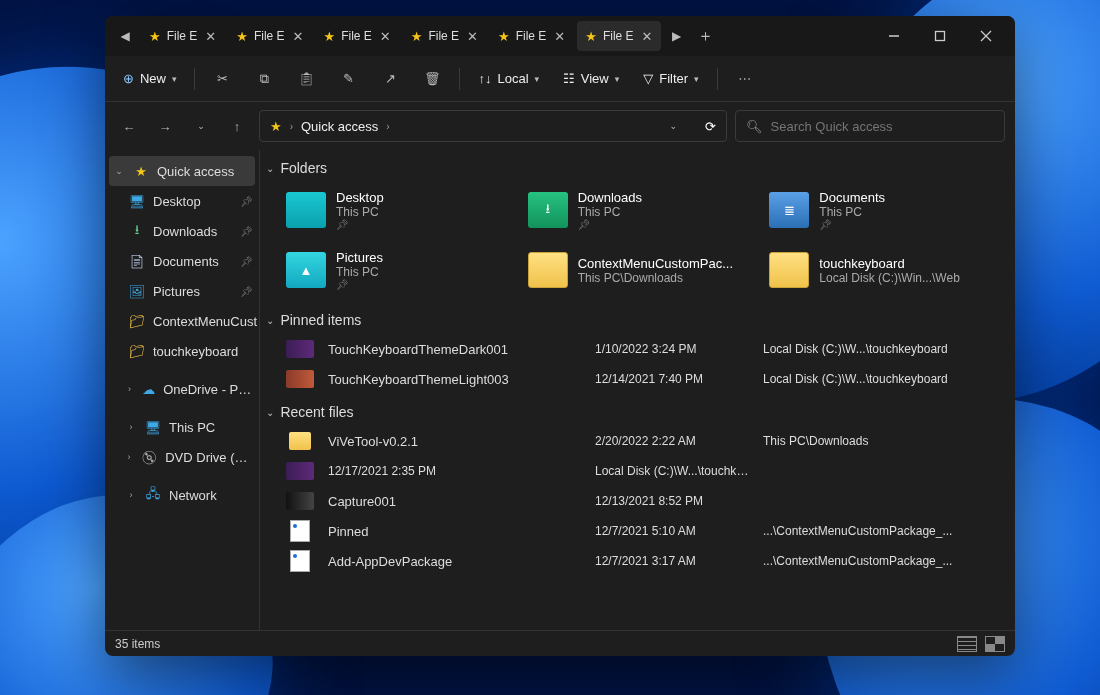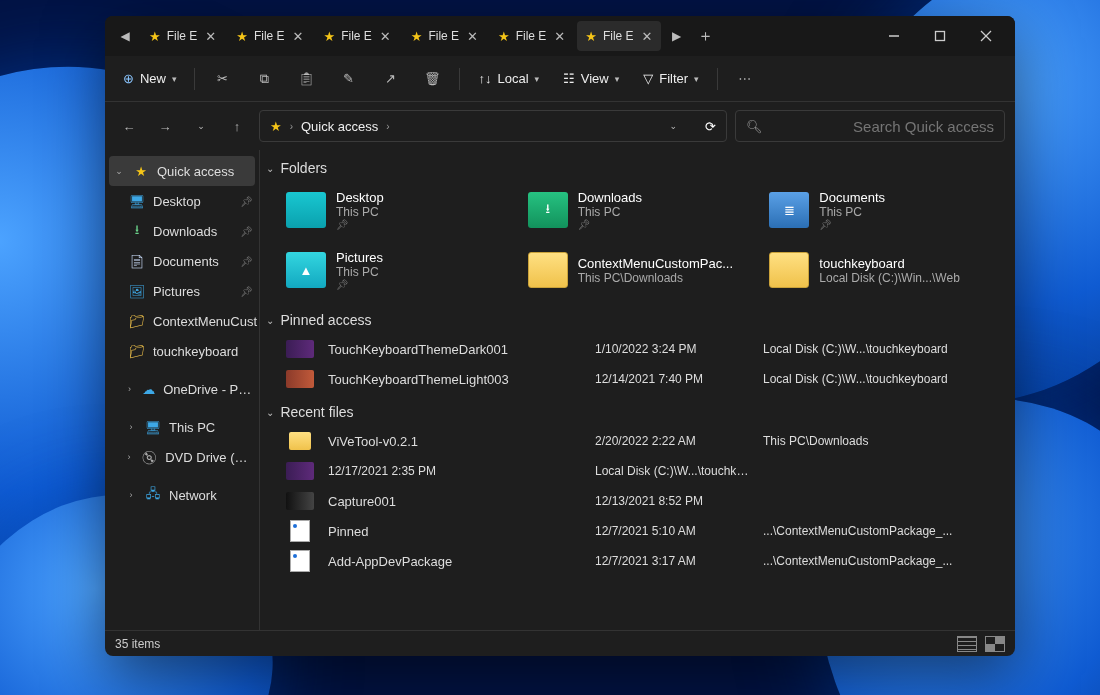--- a/index.html
+++ b/index.html
@@ -25,21 +25,21 @@
 .chev { font-size:9px; color:#bbb; }
 
 .navrow { display:flex; align-items:center; gap:8px; padding:8px 10px; }
 .navbtn { width:28px; height:28px; display:flex; align-items:center; justify-content:center; color:#bbb; border-radius:4px; }
 .addr { flex:1; display:flex; align-items:center; height:32px; border:1px solid #3a3a3a; border-radius:4px; padding:0 10px; gap:8px; }
 .addr .star { color:#f5c518; }
 .addr .crumb { color:#eee; }
 .addr .sepc { color:#999; font-size:10px; }
 .addr .spacer { flex:1; }
 .search { width:270px; height:32px; border:1px solid #3a3a3a; border-radius:4px; display:flex; align-items:center; padding:0 10px; gap:8px; color:#999; }
-.search input { background:transparent; border:none; outline:none; color:#fde047; font-size:15px; width:100%;text-align:right; }
+.search input { background:transparent; border:none; outline:none; color:#fde047; font-size:13px; width:100%; }
 
 .split { display:flex; flex:1; min-height:0; }
 .sidebar { width:155px; border-right:1px solid #333; overflow:hidden; padding-top:6px; }
 .srow { display:flex; align-items:center; gap:8px; height:30px; padding:0 6px 0 8px; color:#ddd; font-size:13px; position:relative; white-space:nowrap; }
 .srow.active { background:#3a3a3a; border-radius:4px; margin:0 4px; padding-left:4px; }
 .srow .expand { width:12px; font-size:9px; color:#aaa; text-align:center; display:inline-block; }
 .srow .ico { width:16px; height:16px; display:inline-flex; align-items:center; justify-content:center; }
 .srow .pin { margin-left:auto; color:#888; font-size:10px; }
 .srow.indent { padding-left:24px; }
 .srow.indent2 { padding-left:20px; }
@@ -313,21 +313,21 @@
             <div class="ficon folder-yellow"></div>
             <div class="ftxt">
               <div class="t1">touchkeyboard</div>
               <div class="t2">Local Disk (C:)\Win...\Web</div>
             </div>
           </div>
         </div>
 
       <div class="groupheader">
           <span class="gchev">⌄</span>
-          <span>Pinned access</span>
+          <span>Pinned items</span>
         </div>
       <div class="filelist" id="pinned-list">
           <div class="frow">
             <div>
               <div class="thumb thumbimg1"></div>
             </div>
             <div class="fname">TouchKeyboardThemeDark001</div>
             <div class="fdate">1/10/2022 3:24 PM</div>
             <div class="floc">Local Disk (C:)\W...\touchkeyboard</div>
           </div>

